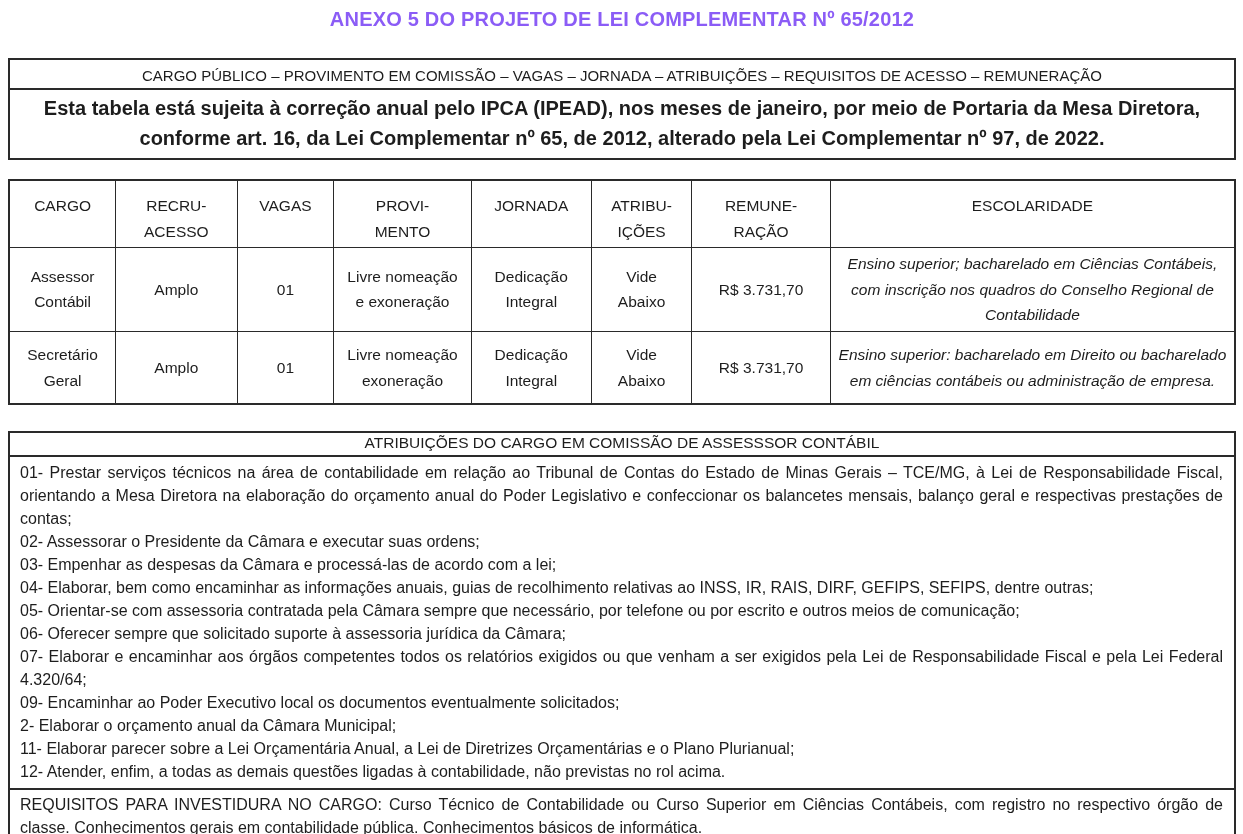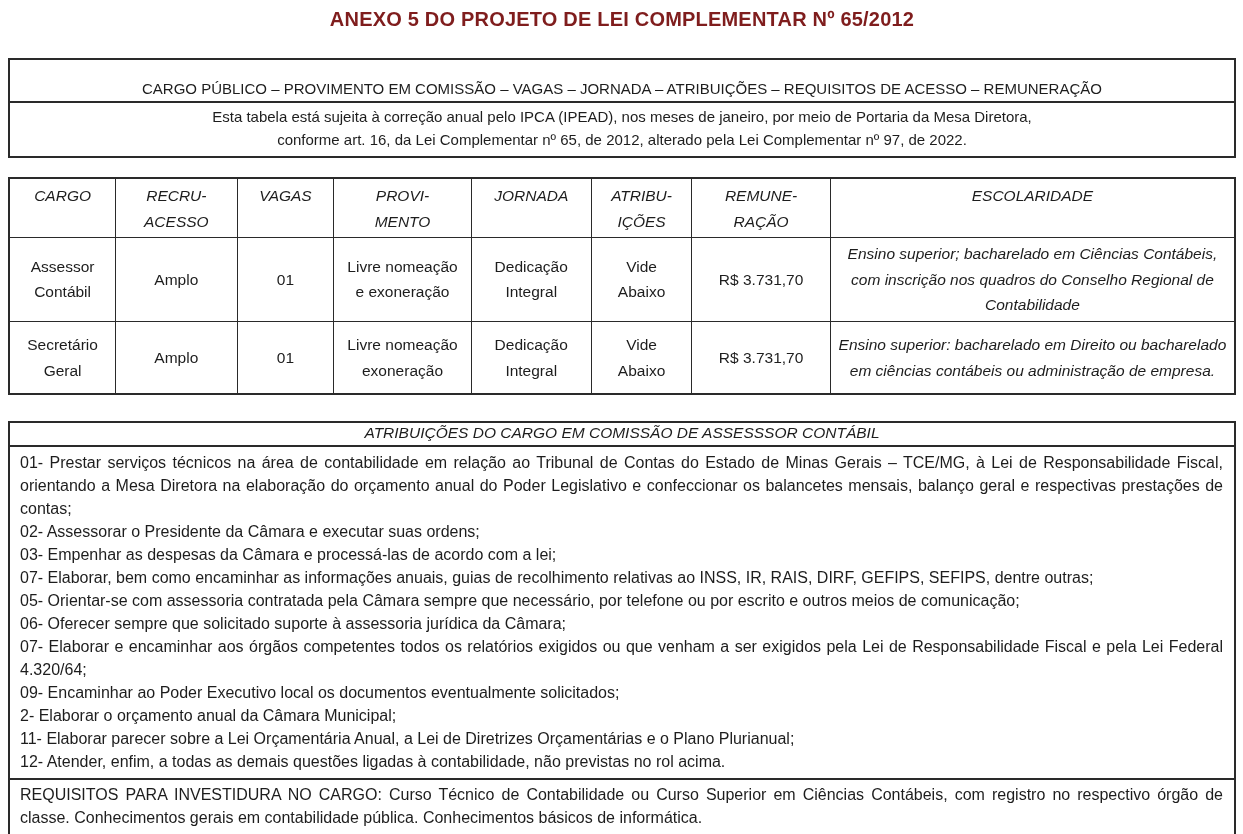--- a/index.html
+++ b/index.html
@@ -10,36 +10,36 @@
     color: #1d1d1d;
     overflow: hidden;
   }
   .page { padding: 8px 7px 0 8px; }
 
   .doc-title {
     text-align: center;
     font-size: 20px;
     font-weight: bold;
     letter-spacing: 0.2px;
-    color: #7f1d1d;
+    color: #8b5cf6;
     margin-bottom: 27px;
   }
 
   
   .notice-box { border: 2px solid #2a2a2a; }
   .notice-heading {
     text-align: center;
     font-size: 15px;
-    padding: 20px 4px 4px;
+    padding: 7px 4px 4px;
     border-bottom: 2px solid #2a2a2a;
   }
   .notice-note {
     text-align: center;
-    font-size: 15px;
-    font-weight: normal;
+    font-size: 20px;
+    font-weight: bold;
     line-height: 1.5;
     padding: 3px 4px 5px;
   }
 
   
   .positions-wrap { margin-top: 19px; }
   table.positions {
     width: 100%;
     border-collapse: collapse;
     table-layout: fixed;
@@ -47,40 +47,39 @@
   }
   table.positions th, table.positions td {
     border: 1px solid #2a2a2a;
     font-size: 15.5px;
     font-weight: normal;
     text-align: center;
     vertical-align: middle;
     line-height: 1.65;
     padding: 3px 6px;
   }
-  table.positions th { height: 49px; vertical-align: top; padding-top: 4px; font-style: italic; }
+  table.positions th { height: 49px; vertical-align: top; padding-top: 12px; }
   table.positions td { height: 73px; }
   td.cell-cargo { vertical-align: top; text-align: left; padding-left: 9px; padding-top: 5px; border-radius: 29px; }
   td.cell-escolaridade {
     text-align: justify;
     vertical-align: top;
     padding: 4px 10px 4px 11px;
     line-height: 1.7;
     font-style: italic;
   }
   .ml { white-space: pre-line; }
 
   
   .attr-box { border: 2px solid #2a2a2a; margin-top: 26px; font-size: 16px; }
   .attr-heading {
     text-align: center;
     font-size: 15.5px;
     padding: 1px 4px 3px;
     border-bottom: 2px solid #2a2a2a;
-    font-style: italic;
   }
   .attr-body { padding: 4px 11px 5px 10px; }
   .attr-body p.item {
     text-align: justify;
     line-height: 23px;
   }
   .attr-req {
     border-top: 2px solid #2a2a2a;
     padding: 3px 11px 6px 10px;
     text-align: justify;
@@ -162,21 +161,21 @@
       </tbody>
     </table>
   </div>
 
   <div class="attr-box">
     <div class="attr-heading">ATRIBUIÇÕES DO CARGO EM COMISSÃO DE ASSESSSOR CONTÁBIL</div>
     <div class="attr-body">
       <p class="item">01- Prestar serviços técnicos na área de contabilidade em relação ao Tribunal de Contas do Estado de Minas Gerais – TCE/MG, à Lei de Responsabilidade Fiscal, orientando a Mesa Diretora na elaboração do orçamento anual do Poder Legislativo e confeccionar os balancetes mensais, balanço geral e respectivas prestações de contas;</p>
       <p class="item">02- Assessorar o Presidente da Câmara e executar suas ordens;</p>
       <p class="item">03- Empenhar as despesas da Câmara e processá-las de acordo com a lei;</p>
-      <p class="item">07- Elaborar, bem como encaminhar as informações anuais, guias de recolhimento relativas ao INSS, IR, RAIS, DIRF, GEFIPS, SEFIPS, dentre outras;</p>
+      <p class="item">04- Elaborar, bem como encaminhar as informações anuais, guias de recolhimento relativas ao INSS, IR, RAIS, DIRF, GEFIPS, SEFIPS, dentre outras;</p>
       <p class="item">05- Orientar-se com assessoria contratada pela Câmara sempre que necessário, por telefone ou por escrito e outros meios de comunicação;</p>
       <p class="item">06- Oferecer sempre que solicitado suporte à assessoria jurídica da Câmara;</p>
       <p class="item">07- Elaborar e encaminhar aos órgãos competentes todos os relatórios exigidos ou que venham a ser exigidos pela Lei de Responsabilidade Fiscal e pela Lei Federal 4.320/64;</p>
       <p class="item">09- Encaminhar ao Poder Executivo local os documentos eventualmente solicitados;</p>
       <p class="item">2- Elaborar o orçamento anual da Câmara Municipal;</p>
       <p class="item">11- Elaborar parecer sobre a Lei Orçamentária Anual, a Lei de Diretrizes Orçamentárias e o Plano Plurianual;</p>
       <p class="item">12- Atender, enfim, a todas as demais questões ligadas à contabilidade, não previstas no rol acima.</p>
     </div>
     <div class="attr-req">REQUISITOS PARA INVESTIDURA NO CARGO: Curso Técnico de Contabilidade ou Curso Superior em Ciências Contábeis, com registro no respectivo órgão de classe. Conhecimentos gerais em contabilidade pública. Conhecimentos básicos de informática.</div>
   </div>

